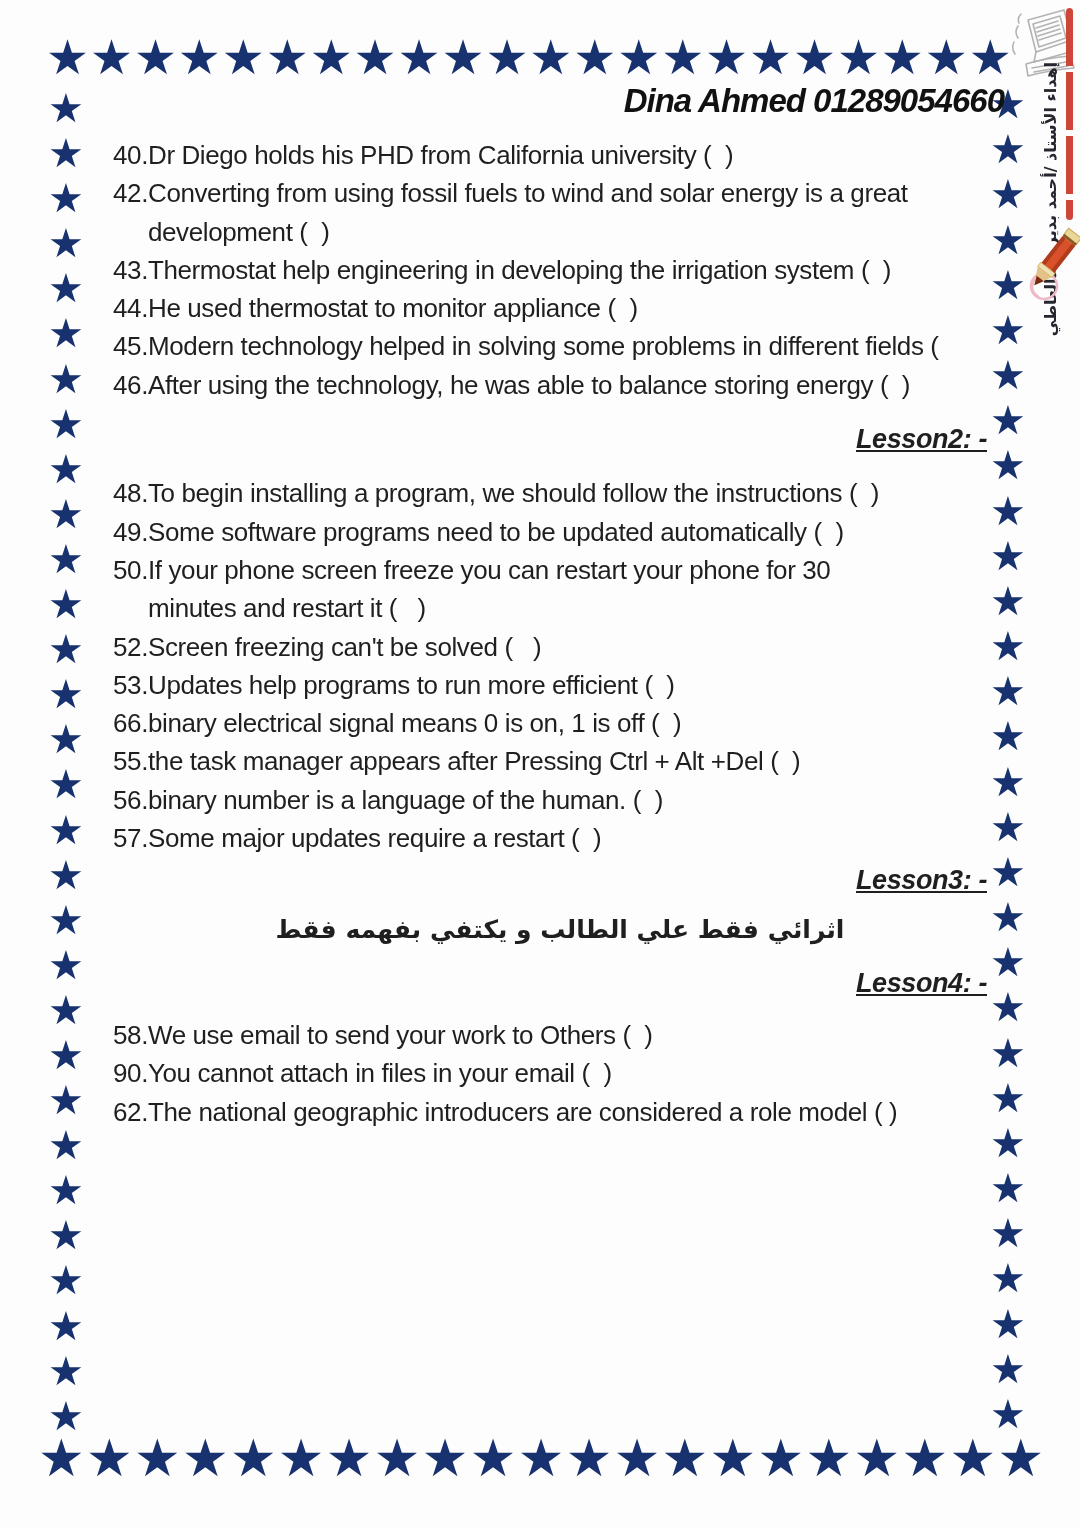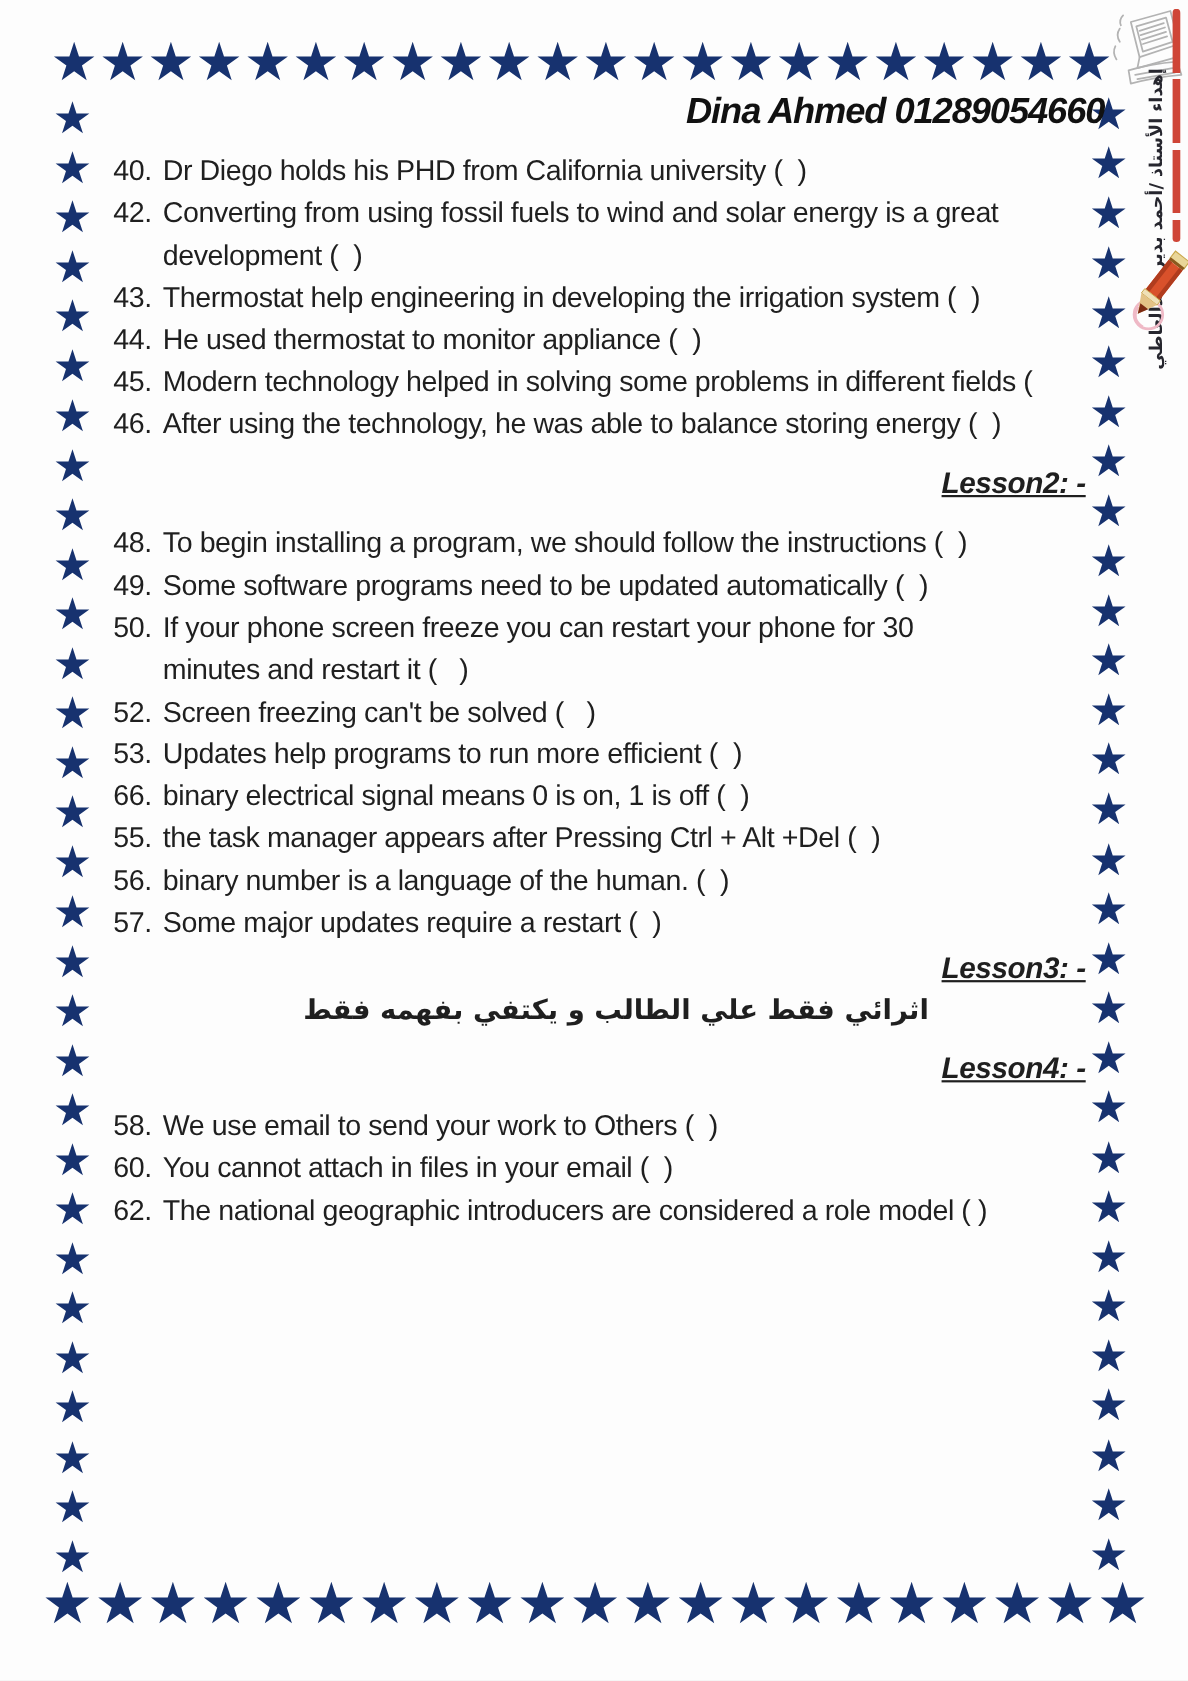--- a/index.html
+++ b/index.html
@@ -25,28 +25,28 @@
     position:absolute;top:82px;right:76px;
     font-size:33px;font-weight:bold;font-style:italic;
     letter-spacing:-1px;color:#111;
   }
   
   .content{
     position:absolute;left:103px;top:136px;width:884px;
     font-size:26px;line-height:38.3px;letter-spacing:-0.4px;
   }
   .q{display:flex;}
-  .q .num{flex:none;width:45px;}
+  .q .num{flex:none;width:45px;text-align:right;}
   .q .txt{flex:1;white-space:nowrap;}
   .h{
     text-align:right;font-weight:bold;font-style:italic;
     text-decoration:underline;font-size:27px;padding-left:30px;
   }
   .h.l2{margin:16px 0 16px;}
-  .h.l3{margin:4px 0 0;}
+  .h.l3{margin:4px 0 12px;}
   .h.l4{margin:16px 0 14px;}
   .ar{
     text-align:center;font-weight:bold;font-size:25px;line-height:36px;
     direction:rtl;font-family:"DejaVu Sans",sans-serif;padding-left:30px;
   }
   
   .sketch{position:absolute;left:1006px;top:6px;}
   .redline{
     position:absolute;left:1066px;top:8px;width:7px;height:212px;
     border-radius:4px;
@@ -243,21 +243,21 @@
         <span class="txt">Some major updates require a restart (&nbsp;&nbsp;)</span>
       </div>
       <div class="h l3">Lesson3: -</div>
       <div class="ar">اثرائي فقط علي الطالب و يكتفي بفهمه فقط</div>
       <div class="h l4">Lesson4: -</div>
       <div class="q">
         <span class="num">58.</span>
         <span class="txt">We use email to send your work to Others (&nbsp;&nbsp;)</span>
       </div>
       <div class="q">
-        <span class="num">60.</span>
+        <span class="num">90.</span>
         <span class="txt">You cannot attach in files in your email (&nbsp;&nbsp;)</span>
       </div>
       <div class="q">
         <span class="num">62.</span>
         <span class="txt">The national geographic introducers are considered a role model (&nbsp;)</span>
       </div>
     </div>
 
   <svg class="sketch" width="72" height="118" viewBox="0 0 72 118">
     <g stroke="#b3b3b3" fill="none" stroke-width="1.6" stroke-linecap="round" stroke-linejoin="round">

